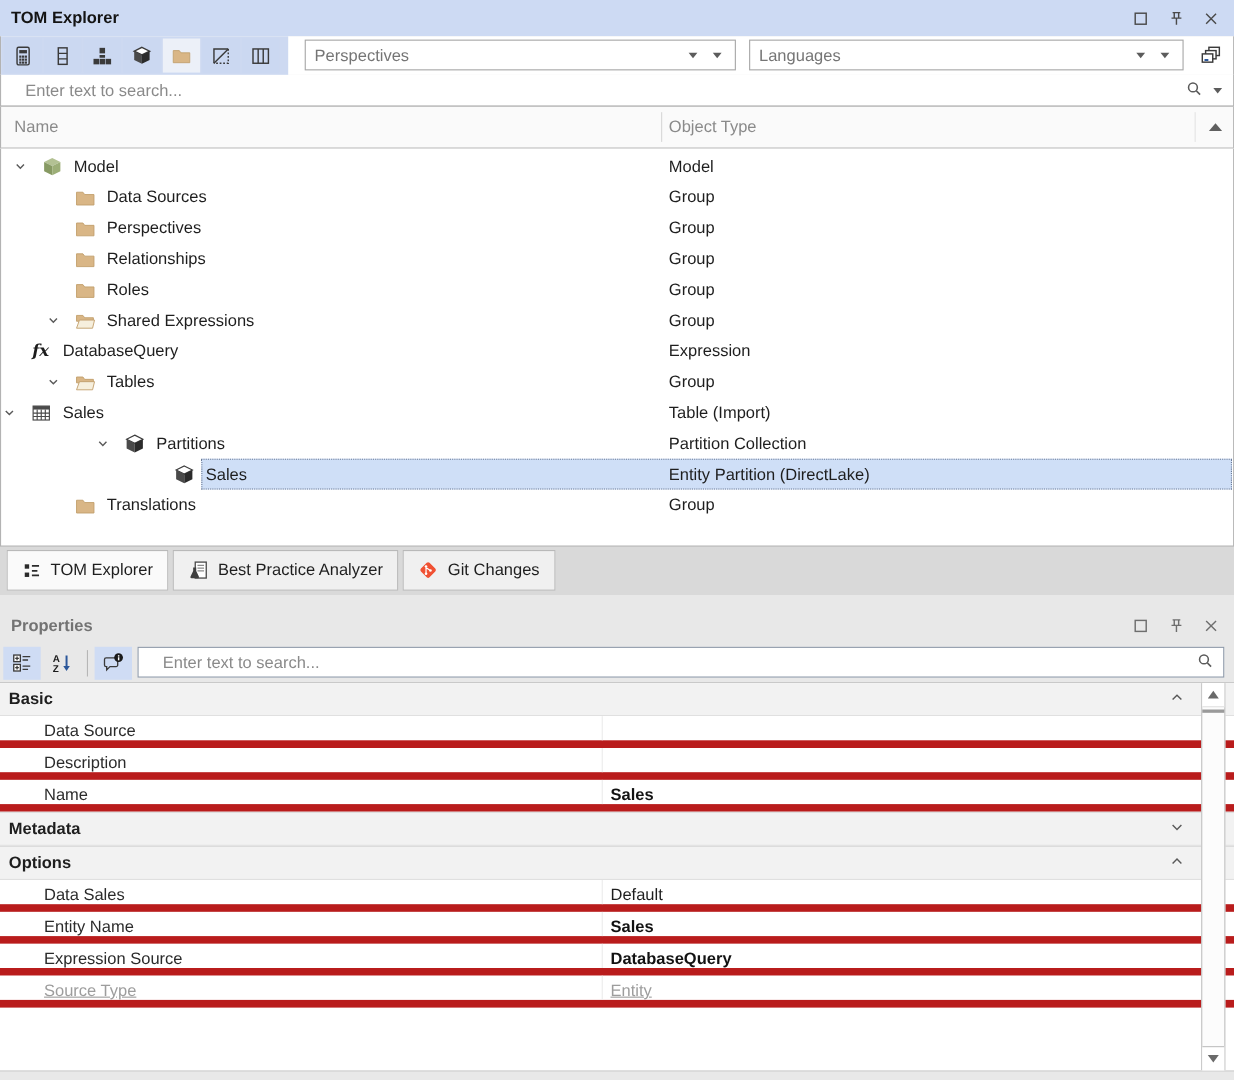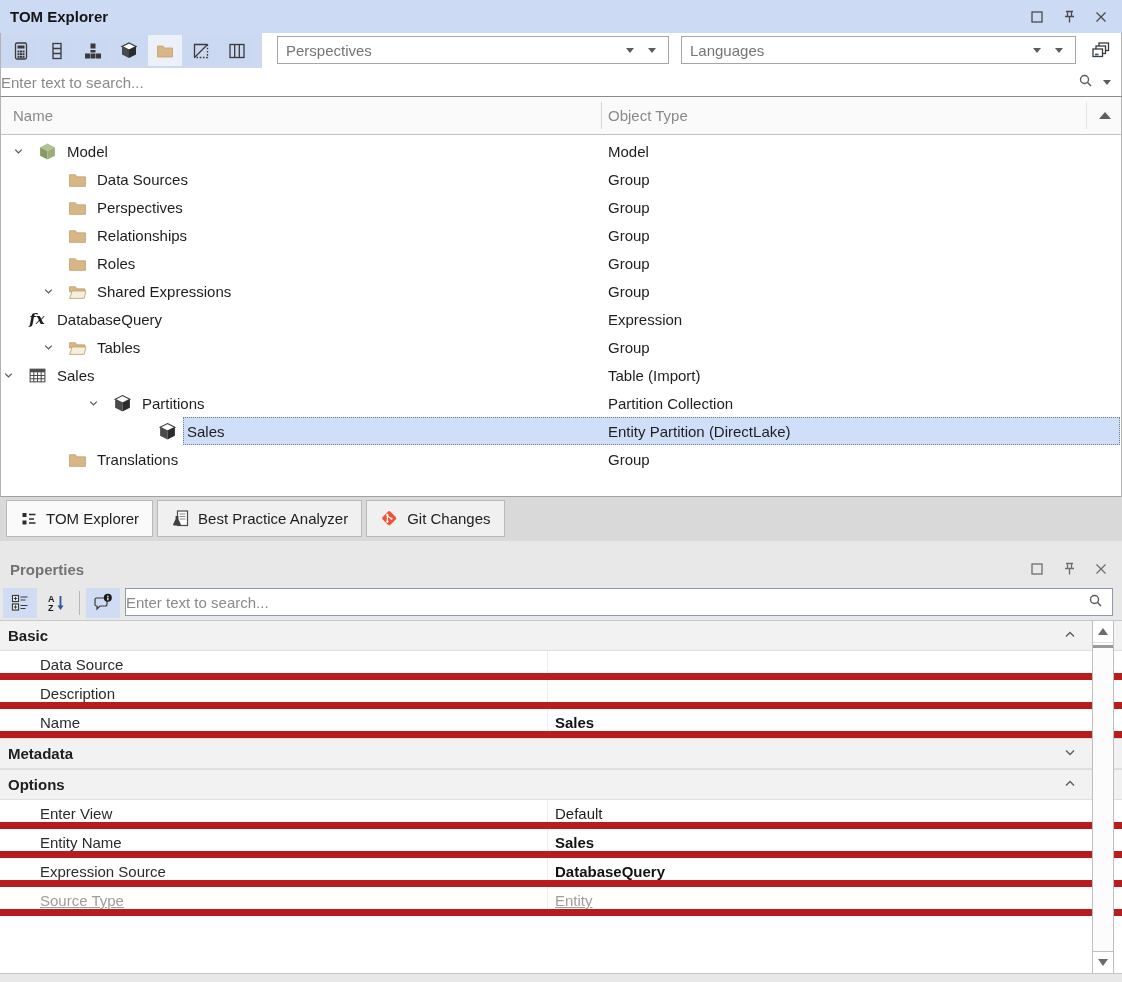--- a/index.html
+++ b/index.html
@@ -21,21 +21,21 @@
   .tbtn.active { background:#ecf0f8; }
   .tbtn svg { stroke:#3a3a3a; fill:none; stroke-width:1.3; }
   .combo { position:absolute; top:3px; height:28px; background:#fff; border:1px solid #a6a6a6; display:flex; align-items:center; padding:0 8px; color:#757575; }
   .combo .carets { margin-left:auto; display:flex; gap:14px; padding-right:4px; }
   .caret-dn { width:0; height:0; border-left:4.5px solid transparent; border-right:4.5px solid transparent; border-top:5px solid #5c5c5c; }
   .combo.persp { left:276px; width:392px; }
   .combo.lang  { left:680px; width:395px; }
   .cascadebtn { position:absolute; left:1086px; top:4px; width:27px; height:27px; display:flex; align-items:center; justify-content:center; }
 
   .tom-search { height:29px; background:#fff; border-left:1px solid #b3b3b3; border-right:1px solid #b3b3b3; border-bottom:1px solid #8a8a8a; display:flex; align-items:center; }
-  .tom-search input, .props-search input { flex:1; border:none; outline:none; font:15px "Liberation Sans", sans-serif; color:#1e1e1e; padding:0 0; background:transparent; }
+  .tom-search input, .props-search input { flex:1; border:none; outline:none; font:15px "Liberation Sans", sans-serif; color:#1e1e1e; padding:0 22px; background:transparent; }
   .tom-search input::placeholder, .props-search input::placeholder { color:#8a8a8a; }
   .srch-icons { display:flex; align-items:center; gap:9px; padding-right:10px; }
   .mag svg { stroke:#5a5a5a; fill:none; stroke-width:1.4; }
 
   .tree-header { height:38px; background:#fafafa; border-left:1px solid #b3b3b3; border-right:1px solid #b3b3b3; border-bottom:1px solid #c2c2c2; position:relative; color:#8a8a8a; }
   .tree-header .hname { position:absolute; left:12px; top:0; line-height:37px; }
   .tree-header .htype { position:absolute; left:607px; top:0; line-height:37px; }
   .hdiv { position:absolute; left:600px; top:5px; bottom:5px; width:1px; background:#d6d6d6; }
   .hdiv2 { position:absolute; left:1085px; top:5px; bottom:5px; width:1px; background:#e3e3e3; }
   .sortasc { position:absolute; right:10px; top:15px; width:0; height:0; border-left:6px solid transparent; border-right:6px solid transparent; border-bottom:7px solid #5f5f5f; }
@@ -506,21 +506,21 @@
           </svg></span>
     </div>
 
     <div class="pcat h31">
       <span>Options</span>
       <span class="pchev"><svg viewBox="0 0 16 16">
             <polyline points="4,10 8,6 12,10"></polyline>
           </svg></span>
     </div>
     <div class="prow">
-      <span class="pname">Enter View</span>
+      <span class="pname">Data Sales</span>
       <span class="pdivline"></span>
       <span class="pval">Default</span>
     </div>
     <div class="prow">
       <span class="pname">Entity Name</span>
       <span class="pdivline"></span>
       <span class="pval b">Sales</span>
     </div>
     <div class="prow">
       <span class="pname">Expression Source</span>

